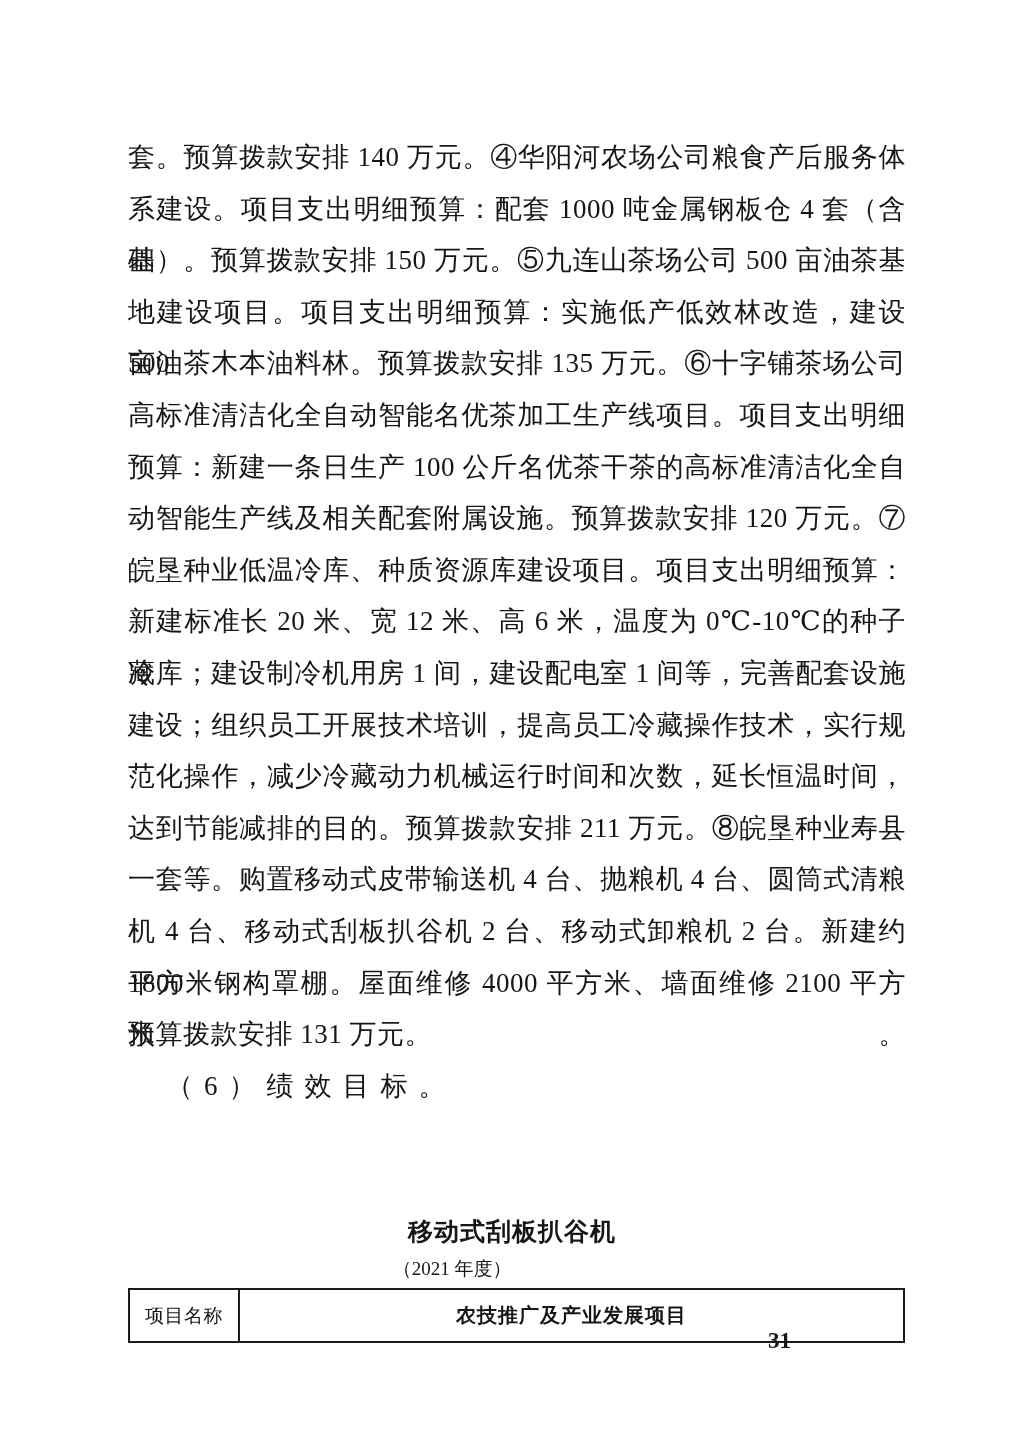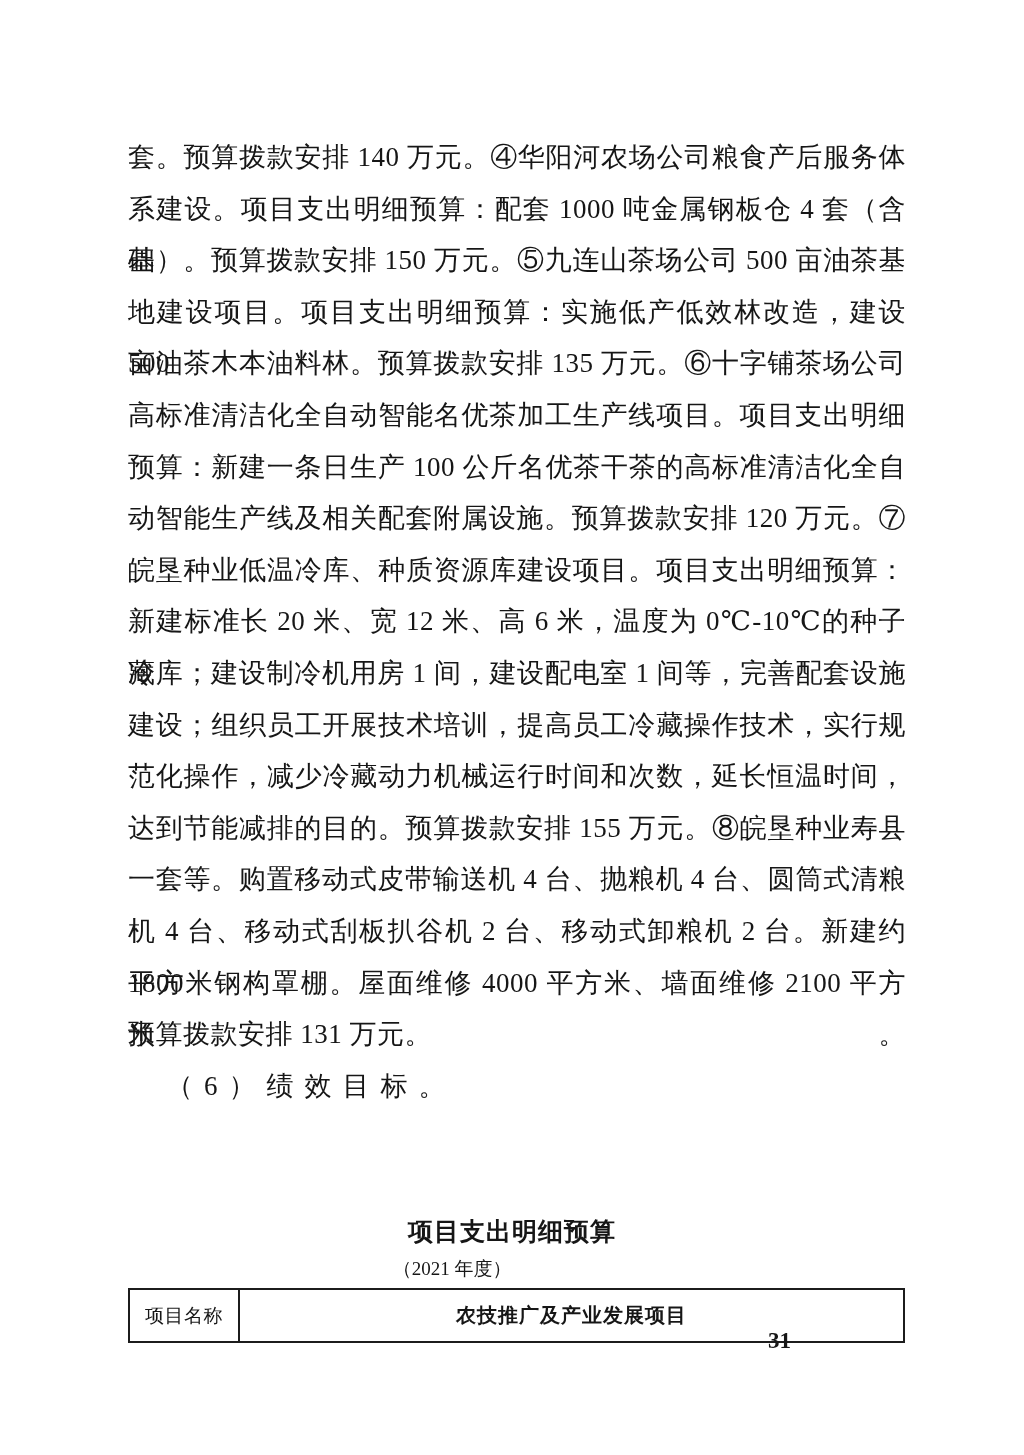--- a/index.html
+++ b/index.html
@@ -109,29 +109,29 @@
     <div class="t-line">地建设项目。项目支出明细预算：实施低产低效林改造，建设 500</div>
     <div class="t-line">亩油茶木本油料林。预算拨款安排 135 万元。⑥十字铺茶场公司</div>
     <div class="t-line">高标准清洁化全自动智能名优茶加工生产线项目。项目支出明细</div>
     <div class="t-line">预算：新建一条日生产 100 公斤名优茶干茶的高标准清洁化全自</div>
     <div class="t-line">动智能生产线及相关配套附属设施。预算拨款安排 120 万元。⑦</div>
     <div class="t-line">皖垦种业低温冷库、种质资源库建设项目。项目支出明细预算：</div>
     <div class="t-line">新建标准长 20 米、宽 12 米、高 6 米，温度为 0℃-10℃的种子冷</div>
     <div class="t-line">藏库；建设制冷机用房 1 间，建设配电室 1 间等，完善配套设施</div>
     <div class="t-line">建设；组织员工开展技术培训，提高员工冷藏操作技术，实行规</div>
     <div class="t-line">范化操作，减少冷藏动力机械运行时间和次数，延长恒温时间，</div>
-    <div class="t-line">达到节能减排的目的。预算拨款安排 155 万元。⑧皖垦种业寿县</div>
+    <div class="t-line">达到节能减排的目的。预算拨款安排 211 万元。⑧皖垦种业寿县</div>
     <div class="t-line">一套等。购置移动式皮带输送机 4 台、抛粮机 4 台、圆筒式清粮</div>
     <div class="t-line">机 4 台、移动式刮板扒谷机 2 台、移动式卸粮机 2 台。新建约 1800</div>
     <div class="t-line">平方米钢构罩棚。屋面维修 4000 平方米、墙面维修 2100 平方米。</div>
     <div class="t-line short">预算拨款安排 131 万元。</div>
     <div class="t-line short indent">（6）绩效目标。</div>
   </div>
 
-  <div class="tbl-title">项目支出明细预算</div>
+  <div class="tbl-title">移动式刮板扒谷机</div>
   <div class="tbl-subtitle">（2021 年度）</div>
 
   <table class="goal-table">
     <tbody>
       <tr>
         <td class="cell-label">项目名称</td>
         <td class="cell-value">农技推广及产业发展项目</td>
       </tr>
     </tbody>
   </table>

